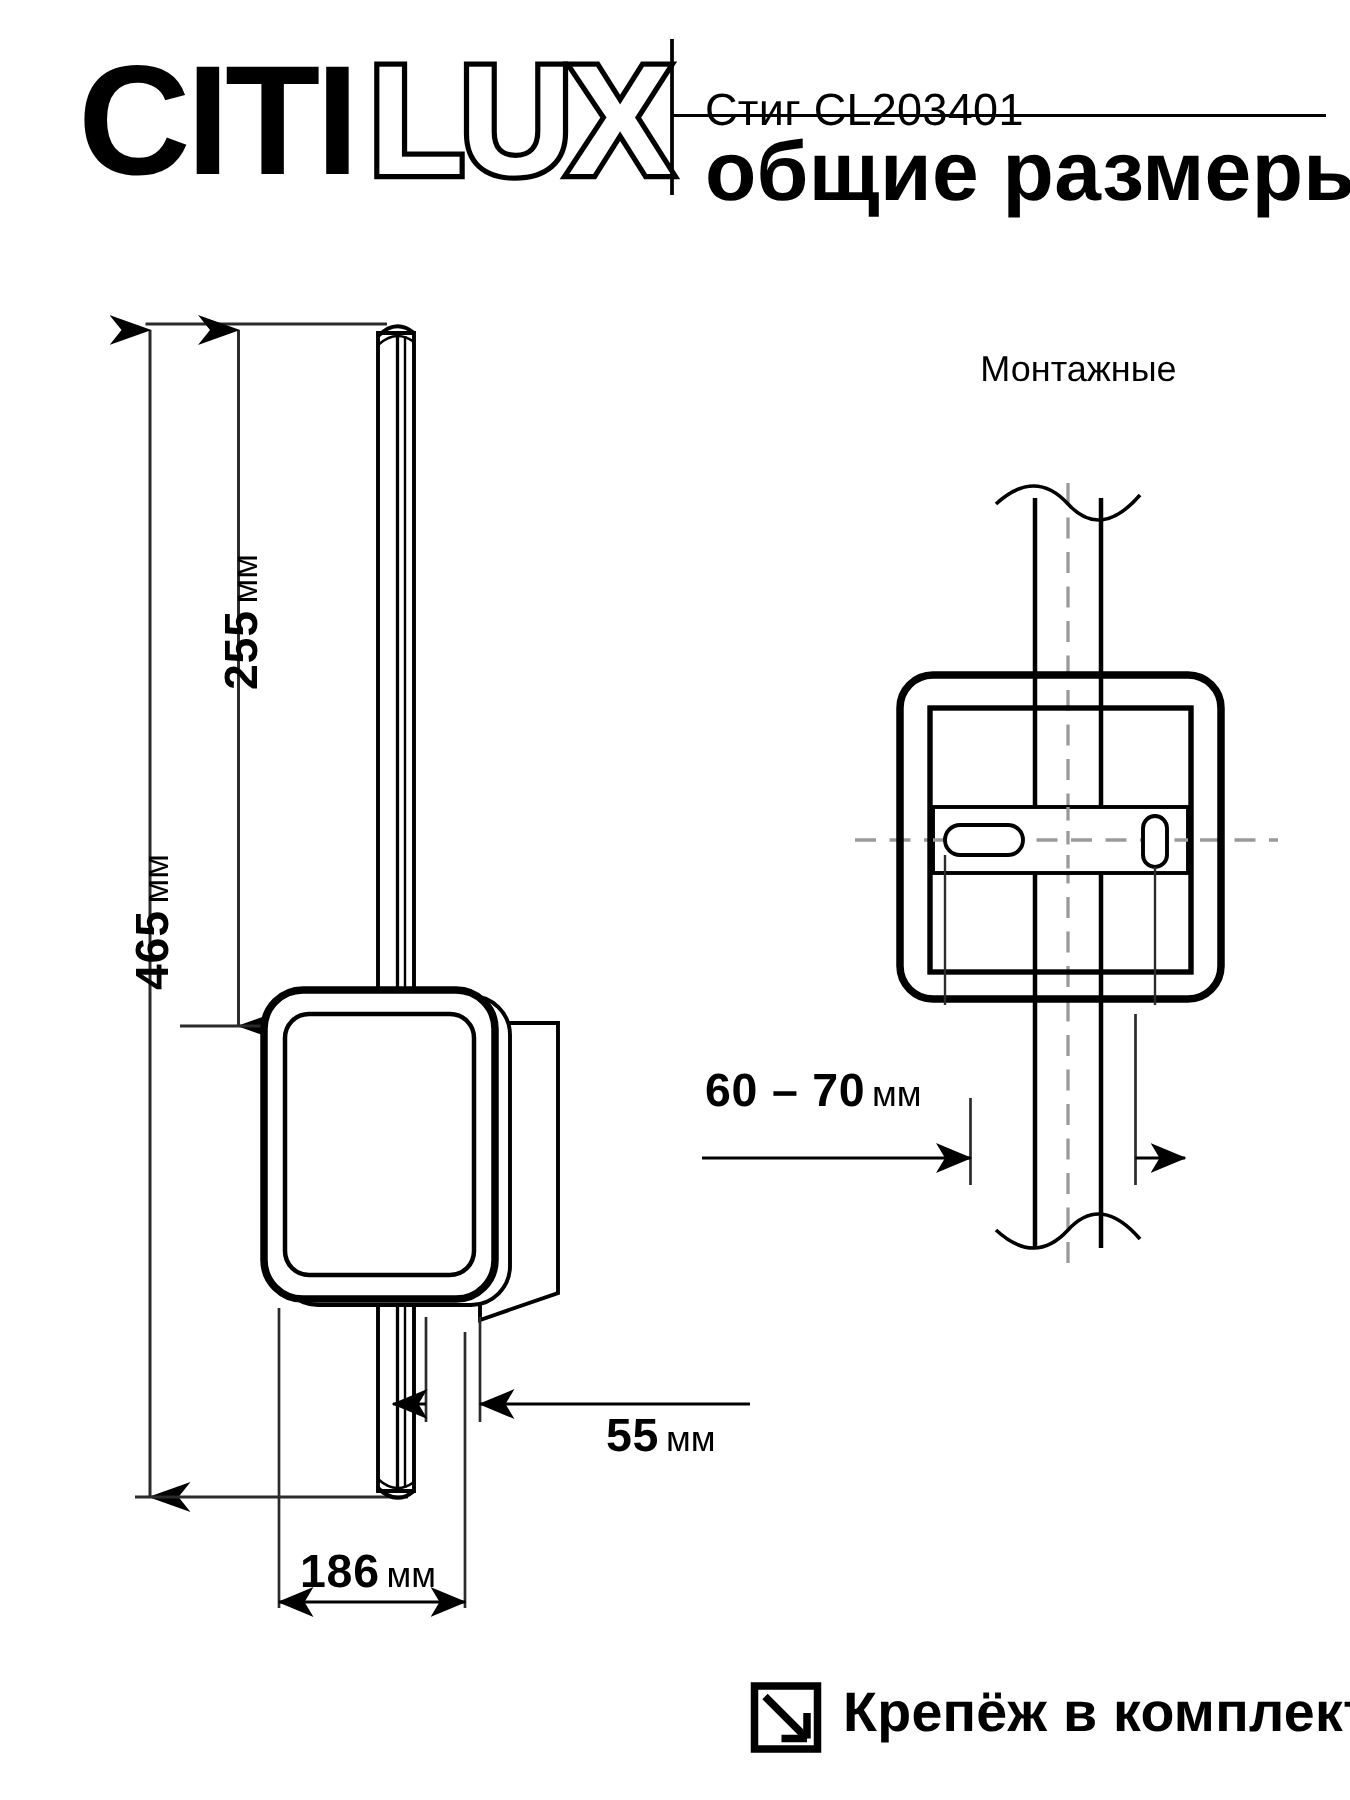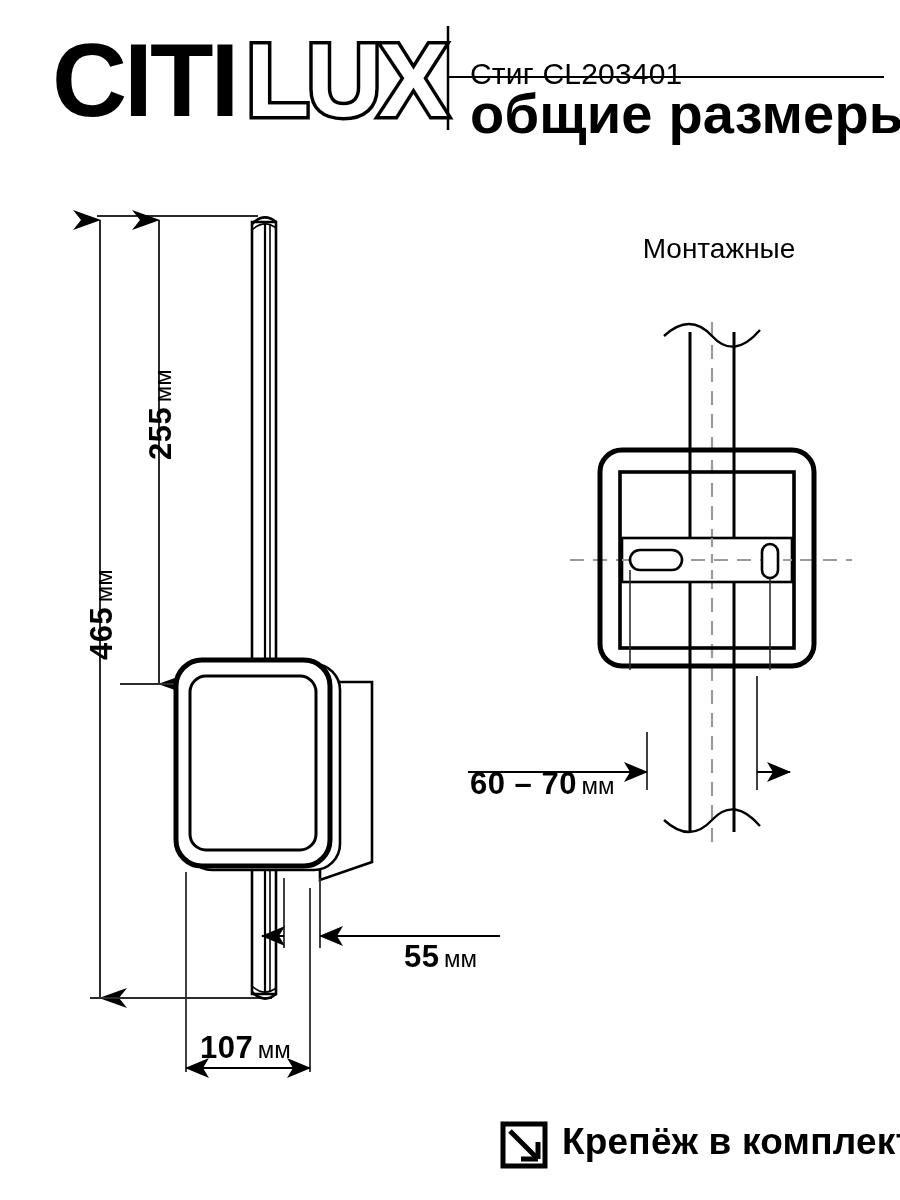--- a/index.html
+++ b/index.html
@@ -50,21 +50,21 @@
     font-weight: normal;
     letter-spacing: 0.2px;
     margin-top: 19px;
   }
   .hdr-title {
     font-size: 56px;
     font-weight: bold;
     letter-spacing: 0.2px;
   }
   .sect-title {
-    font-size: 28px;
+    font-size: 24px;
     font-weight: normal;
     text-align: center;
     line-height: 1.22;
   }
   .footer-txt {
     font-size: 37px;
     font-weight: bold;
     letter-spacing: 0.2px;
   }
 </style>
@@ -213,25 +213,25 @@
     <span class="dim-num">255</span>
     <span class="dim-unit">мм</span>
   </div>
 
   <div class="txt" style="left:404px; top:901px;margin-top:40px;">
     <span class="dim-num">55</span>
     <span class="dim-unit">мм</span>
   </div>
 
   <div class="txt" style="left:200px; top:1032px;">
-    <span class="dim-num">107</span>
-    <span class="dim-unit">мм</span>
-  </div>
-
-  <div class="txt" style="left:470px; top:768px;">
+    <span class="dim-num">186</span>
+    <span class="dim-unit">мм</span>
+  </div>
+
+  <div class="txt" style="left:470px; top:711px;">
     <span class="dim-num">60 – 70</span>
     <span class="dim-unit">мм</span>
   </div>
 
   <div class="txt sect-title" style="left:604px; top:232px; width:230px; white-space:normal;">
     <div>Монтажные</div>
   </div>
 
   <div class="txt footer-txt" style="left:562px; top:1123px;">Крепёж в комплекте</div>
 

